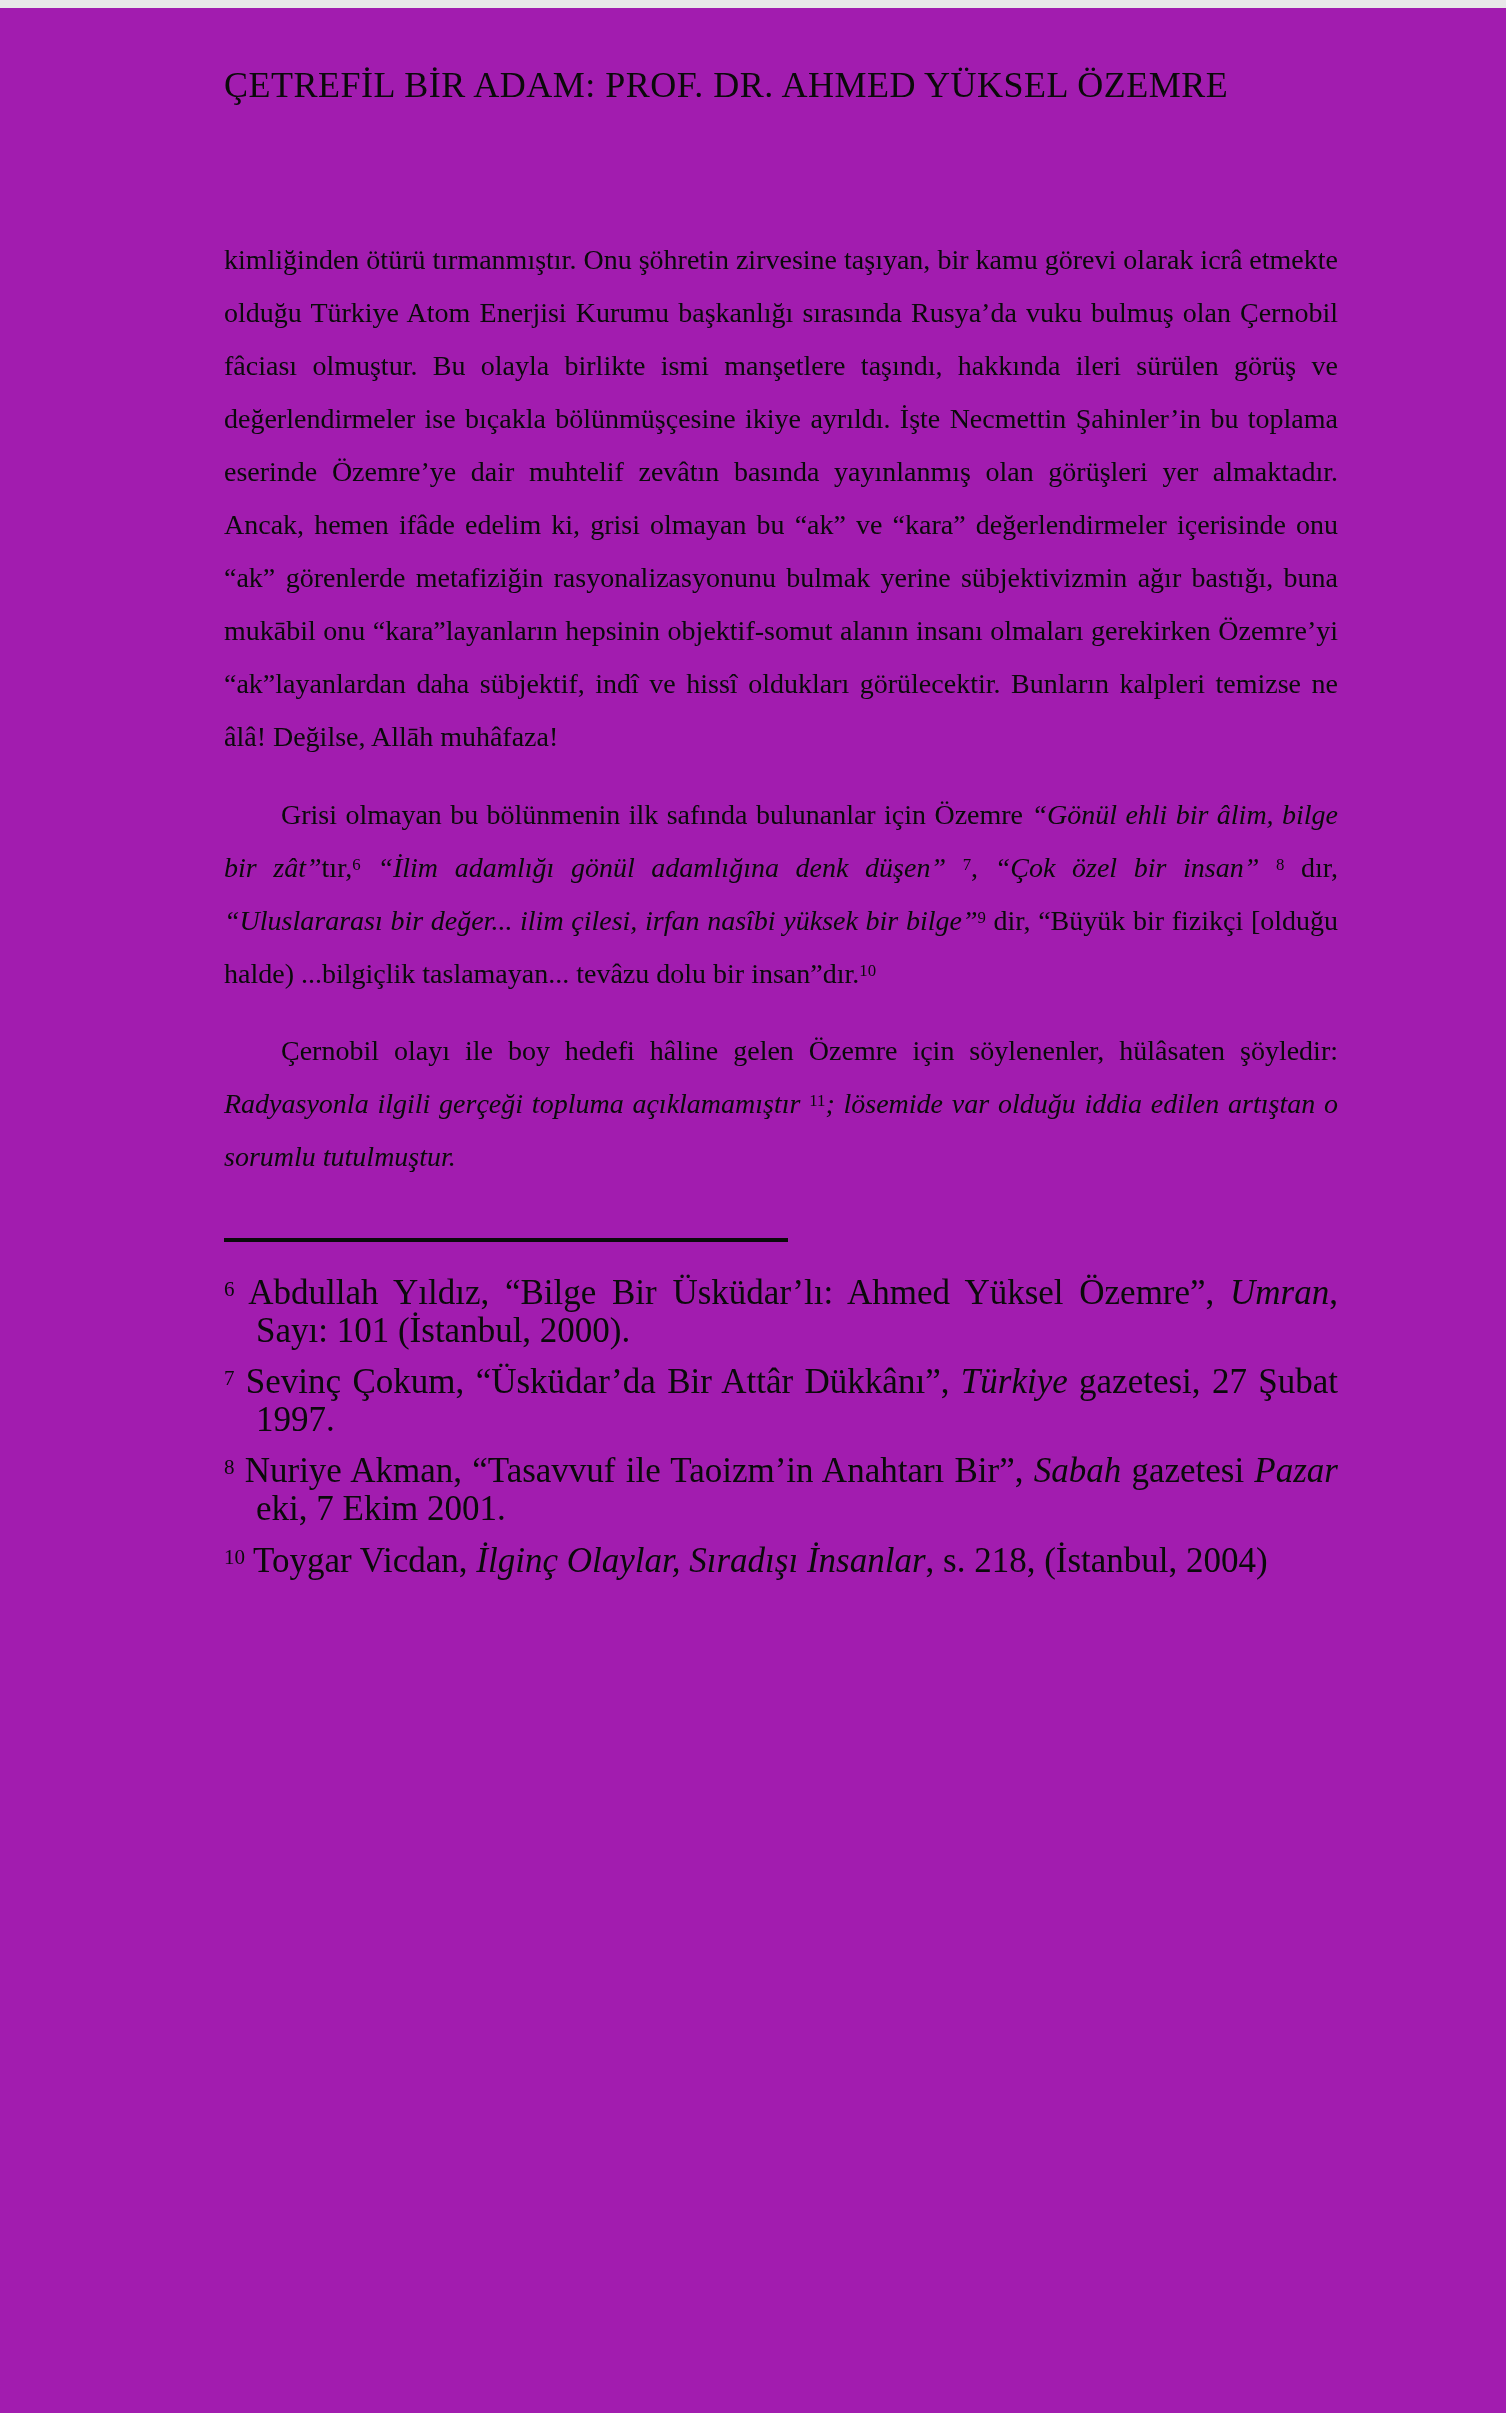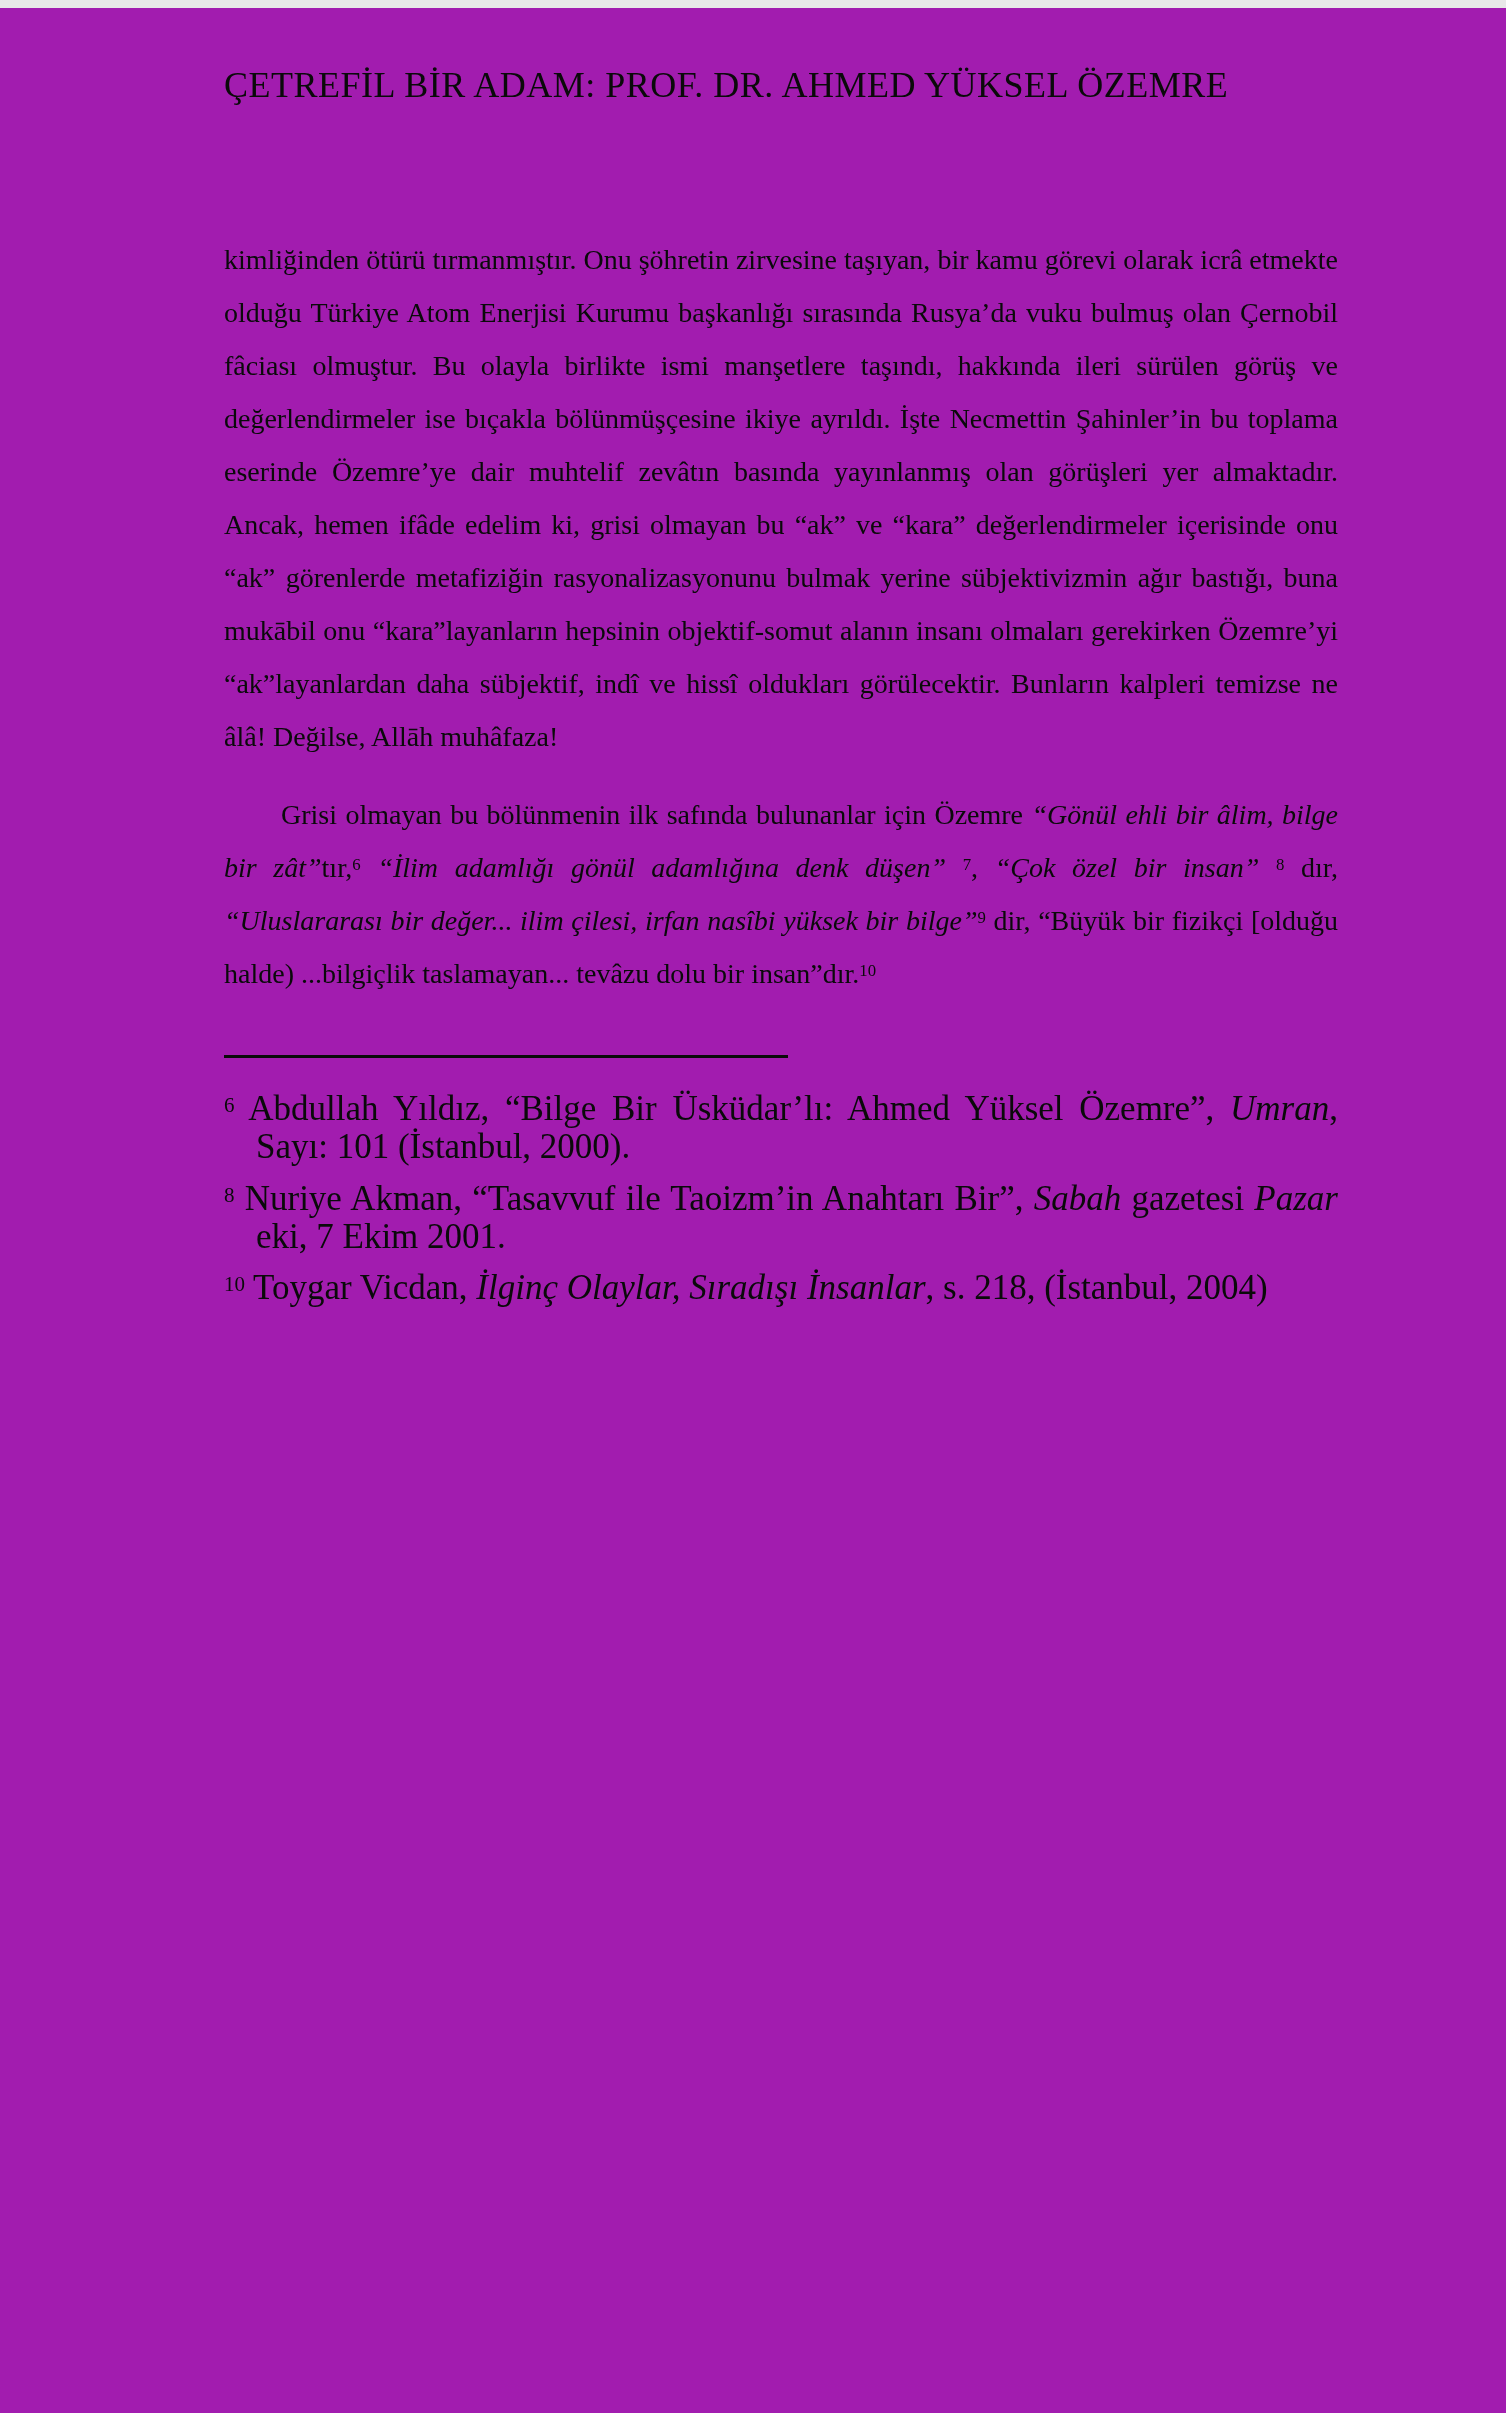--- a/index.html
+++ b/index.html
@@ -60,24 +60,26 @@
 </head>
 <body>
 
 <div class="page">
 
   <div class="running-header">ÇETREFİL BİR ADAM: PROF. DR. AHMED YÜKSEL ÖZEMRE</div>
 
   <div class="body-text">
     <p class="para"><span>kimliğinden ötürü tırmanmıştır. Onu şöhretin zirvesine taşıyan, bir kamu görevi olarak icrâ etmekte olduğu Türkiye Atom Enerjisi Kurumu başkanlığı sırasında Rusya’da vuku bulmuş olan Çernobil fâciası olmuştur. Bu olayla birlikte ismi manşetlere taşındı, hakkında ileri sürülen görüş ve değerlendirmeler ise bıçakla bölünmüşçesine ikiye ayrıldı. İşte Necmettin Şahinler’in bu toplama eserinde Özemre’ye dair muhtelif zevâtın basında yayınlanmış olan görüşleri yer almaktadır. Ancak, hemen ifâde edelim ki, grisi olmayan bu “ak” ve “kara” değerlendirmeler içerisinde onu “ak” görenlerde metafiziğin rasyonalizasyonunu bulmak yerine sübjektivizmin ağır bastığı, buna mukābil onu “kara”layanların hepsinin objektif-somut alanın insanı olmaları gerekirken Özemre’yi “ak”layanlardan daha sübjektif, indî ve hissî oldukları görülecektir. Bunların kalpleri temizse ne âlâ! Değilse, Allāh muhâfaza!</span></p>
     <p class="para indent"><span>Grisi olmayan bu bölünmenin ilk safında bulunanlar için Özemre </span><i>“Gönül ehli bir âlim, bilge bir zât”</i><span>tır,</span><sup>6</sup><i> “İlim adamlığı gönül adamlığına denk düşen” </i><sup>7</sup><span>, </span><i>“Çok özel bir insan” </i><sup>8</sup><span> dır, </span><i>“Uluslararası bir değer... ilim çilesi, irfan nasîbi yüksek bir bilge”</i><sup>9</sup><span> dir, “Büyük bir fizikçi [olduğu halde) ...bilgiçlik taslamayan... tevâzu dolu bir insan”dır.</span><sup>10</sup></p>
+    <p class="para indent"><span>Çernobil olayı ile boy hedefi hâline gelen Özemre için söylenenler, hülâsaten şöyledir: </span><i>Radyasyonla ilgili gerçeği topluma açıklamamıştır </i><sup>11</sup><i>; lösemide var olduğu iddia edilen artıştan o sorumlu tutulmuştur.</i></p>
   </div>
 
   <div class="footnote-separator"></div>
 
   <div class="footnotes">
     <p class="fn"><sup>6</sup><span> Abdullah Yıldız, “Bilge Bir Üsküdar’lı: Ahmed Yüksel Özemre”, </span><i>Umran</i><span>, Sayı: 101 (İstanbul, 2000).</span></p>
+    <p class="fn"><sup>7</sup><span> Sevinç Çokum, “Üsküdar’da Bir Attâr Dükkânı”, </span><i>Türkiye</i><span> gazetesi, 27 Şubat 1997.</span></p>
     <p class="fn"><sup>8</sup><span> Nuriye Akman, “Tasavvuf ile Taoizm’in Anahtarı Bir”, </span><i>Sabah</i><span> gazetesi </span><i>Pazar</i><span> eki, 7 Ekim 2001.</span></p>
     <p class="fn"><sup>10</sup><span> Toygar Vicdan, </span><i>İlginç Olaylar, Sıradışı İnsanlar</i><span>, s. 218, (İstanbul, 2004)</span></p>
   </div>
 
 </div>
 
 
 </body></html>

